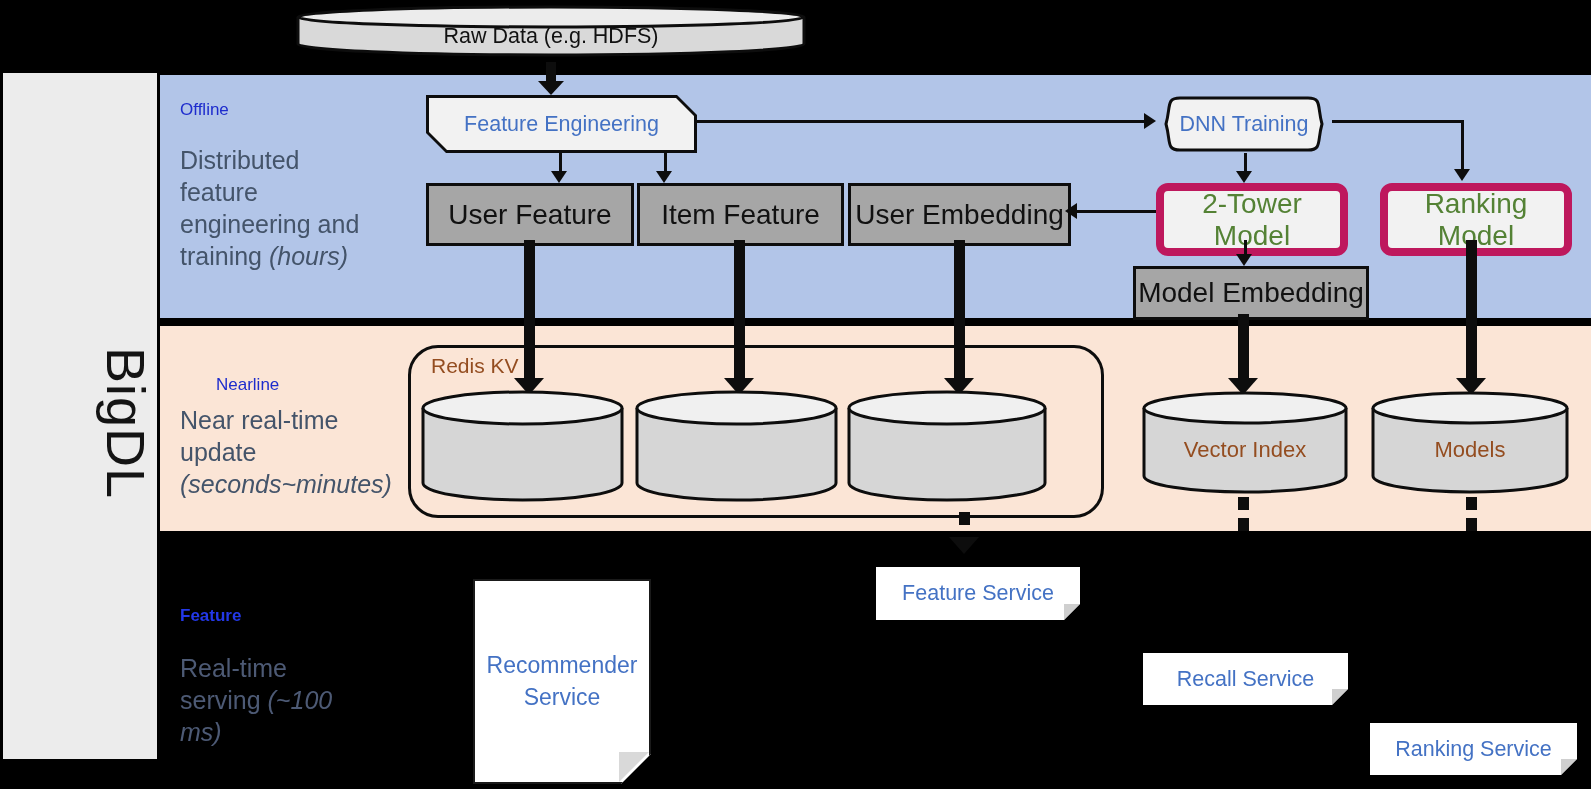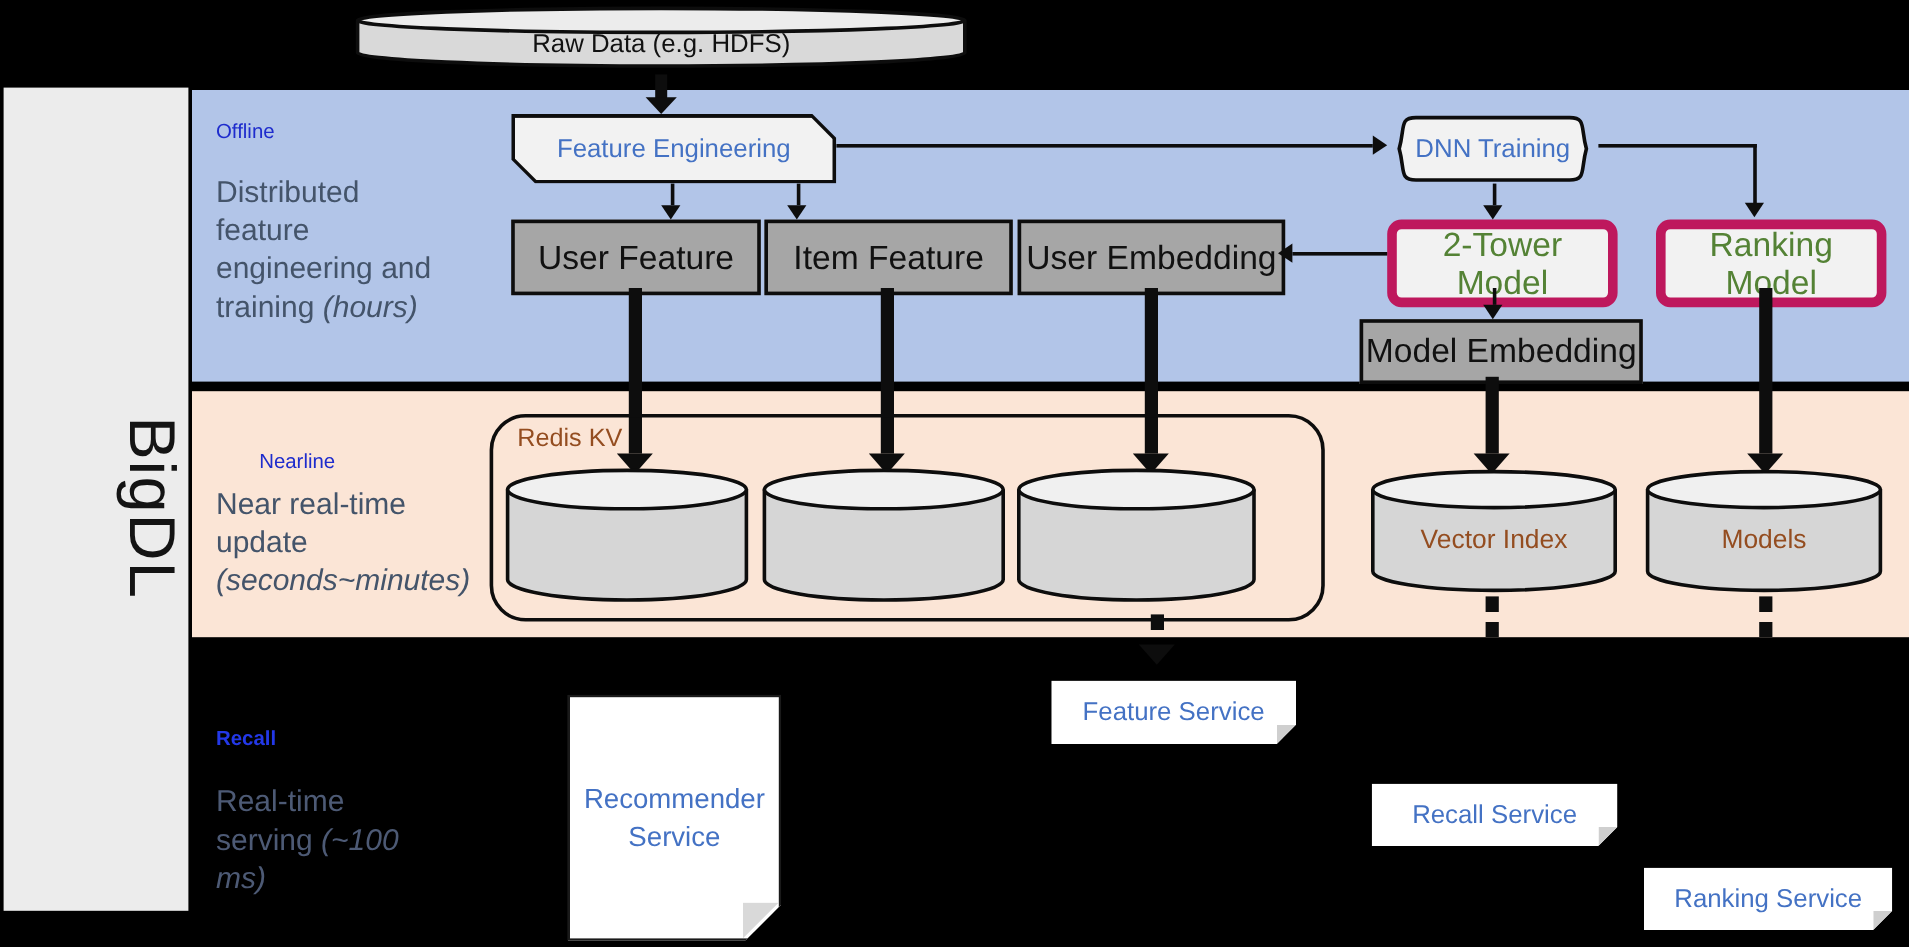--- a/index.html
+++ b/index.html
@@ -88,21 +88,21 @@
   <div class="abs brand-bar">
     <div class="brand-text">BigDL</div>
   </div>
 
   <div class="abs sec-title" style="left:180px;top:100px;">Offline</div>
   <div class="abs sec-sub" style="left:180px;top:144px;width:195px;"><span>Distributed feature engineering and training </span><em>(hours)</em></div>
 
   <div class="abs sec-title" style="left:180px;top:375px;margin-left:36px;">Nearline</div>
   <div class="abs sec-sub" style="left:180px;top:404px;width:218px;"><span>Near real-time update </span><em>(seconds~minutes)</em></div>
 
-  <div class="abs sec-title online" style="left:180px;top:606px;">Recall</div>
+  <div class="abs sec-title online" style="left:180px;top:606px;">Feature</div>
   <div class="abs sec-sub online" style="left:180px;top:652px;width:155px;"><span>Real-time serving </span><em>(~100 ms)</em></div>
 
   <div class="cyl" style="left:295px;top:4px;width:512px;height:58px;">
     <svg viewBox="0 0 512 58" preserveAspectRatio="none">
       <path d="M3,13 L3,40 A253,11 0 0 0 509,40 L509,13" fill="#d9d9d9" stroke="#0d0d0d" stroke-width="3"></path>
       <ellipse cx="256" cy="13" rx="253" ry="10" fill="#ececec" stroke="#0d0d0d" stroke-width="3"></ellipse>
     </svg>
     <div class="cyl-label" style="padding-top:6px;font-size:21.5px;color:#111;">Raw Data (e.g. HDFS)</div>
   </div>
 

